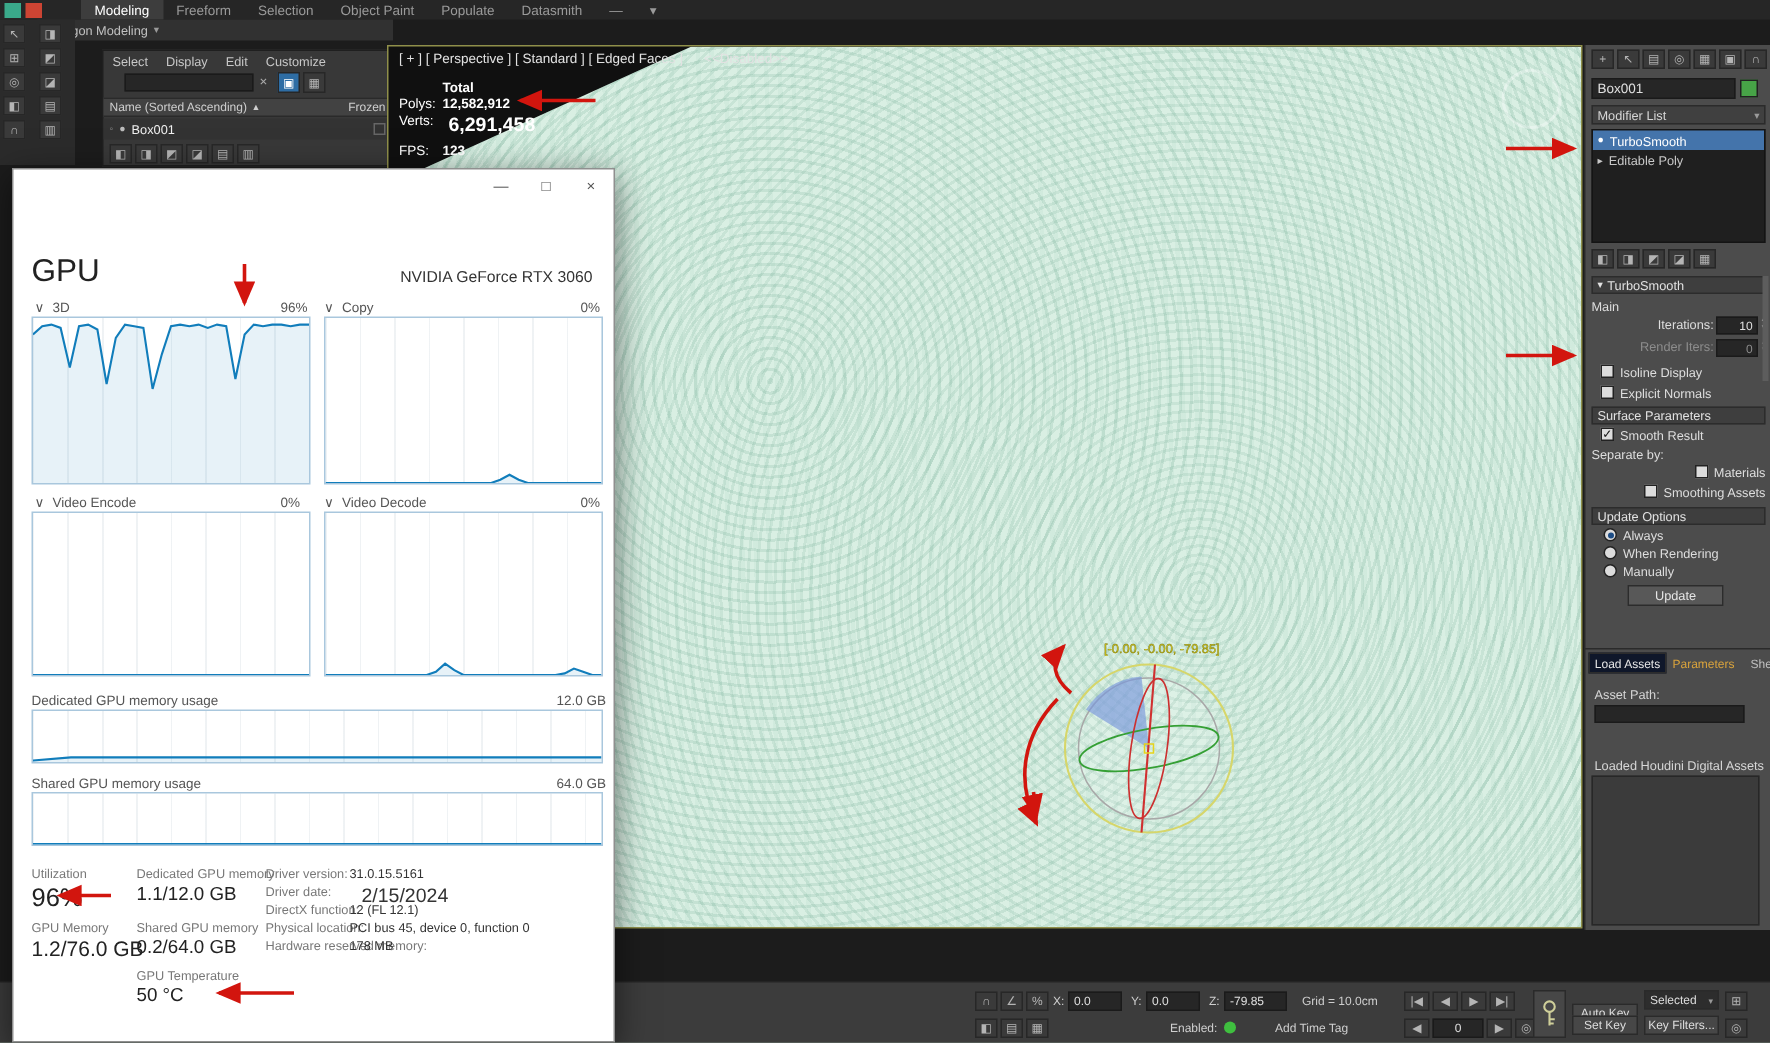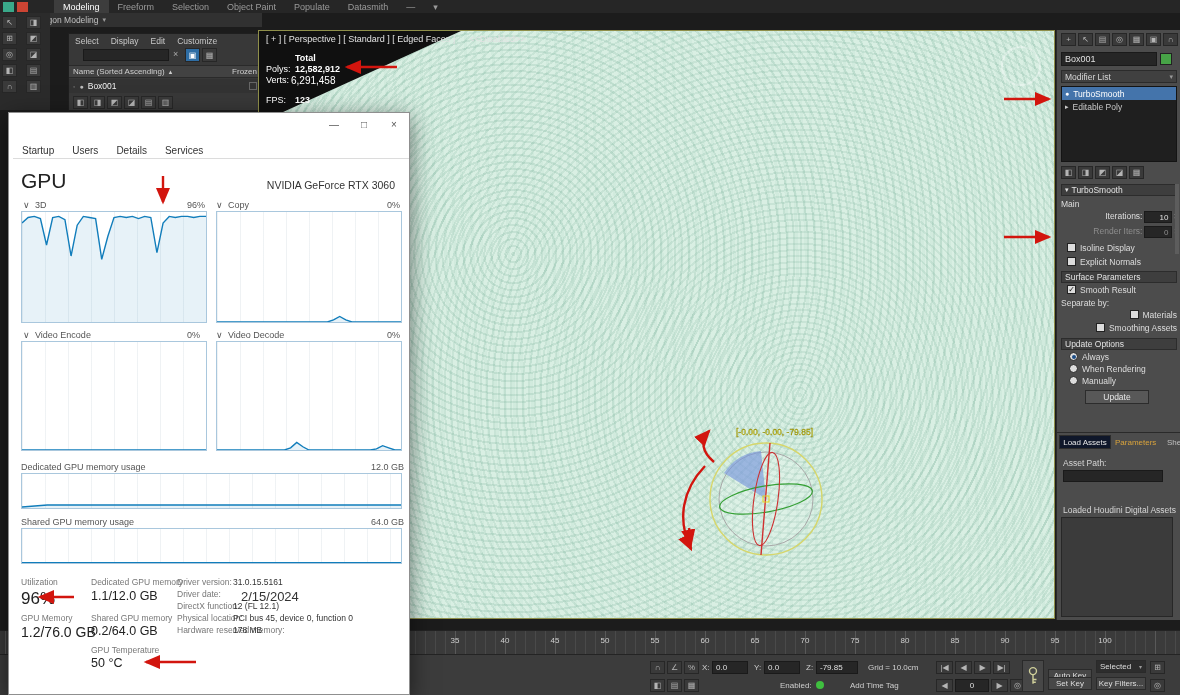--- a/index.html
+++ b/index.html
@@ -126,47 +126,41 @@
     <div class="mesh"></div>
     <div class="abs" style="left:742px;top:15px;width:40px;height:40px;border:2px solid rgba(255,255,255,.35);border-radius:50%"></div>
     <div style="position:absolute;left:7px;top:3px;display:flex;gap:14px">
       <span class="vhead">[ + ] [ Perspective ] [ Standard ] [ Edged Faces ]</span>
       <span class="vhead">&lt;&lt;Disabled&gt;&gt;</span>
     </div>
     <div class="t" style="left:36px;top:22px;font-size:9px;font-weight:bold;color:#fff">Total</div>
     <div class="t" style="left:7px;top:33px;font-size:9px;color:#fff">Polys:</div>
     <div class="t" style="left:36px;top:33px;font-size:9px;font-weight:bold;color:#fff">12,582,912</div>
     <div class="t" style="left:7px;top:44px;font-size:9px;color:#fff">Verts:</div>
-    <div class="t" style="left:32px;top:44px;font-size:10px;font-weight:normal;color:#fff">6,291,458</div>
+    <div class="t" style="left:40px;top:44px;font-size:13px;font-weight:bold;color:#fff">6,291,458</div>
     <div class="t" style="left:7px;top:64px;font-size:9px;color:#fff">FPS:</div>
     <div class="t" style="left:36px;top:64px;font-size:9px;font-weight:bold;color:#fff">123</div>
 
     <svg class="abs" style="left:432px;top:390px" width="160" height="170" viewBox="0 0 160 170">
       <text x="45" y="14" font-size="8.5" fill="#e6d41c" stroke="#77770e" stroke-width="0.3" font-family="Liberation Sans, sans-serif">[-0.00, -0.00, -79.85]</text>
       <circle cx="75" cy="78" r="56" fill="none" stroke="#d6d66a" stroke-width="1.4"></circle>
       <circle cx="75" cy="78" r="47" fill="rgba(255,255,255,0.12)" stroke="#a8a8a8" stroke-width="1"></circle>
       <path d="M75 78 L33 52 A48 48 0 0 1 70 30 Z" fill="rgba(120,150,220,0.65)"></path>
       <ellipse cx="75" cy="78" rx="47" ry="13" fill="none" stroke="#35a035" stroke-width="1.2" transform="rotate(-10 75 78)"></ellipse>
       <ellipse cx="75" cy="78" rx="12" ry="47" fill="none" stroke="#cc3030" stroke-width="1.1" transform="rotate(8 75 78)"></ellipse>
       <line x1="79" y1="22" x2="70" y2="134" stroke="#d03030" stroke-width="1.4"></line>
       <rect x="72" y="75" width="6" height="6" fill="none" stroke="#e6d41c" stroke-width="1"></rect>
     </svg>
   </div>
 
   <div class="tmwin">
     <div style="position:absolute;right:0;top:0;display:flex">
       <div class="tmbtn">—</div>
       <div class="tmbtn">□</div>
       <div class="tmbtn">×</div>
-    </div>
-    <div style="position:absolute;left:4px;top:30px;right:0;border-bottom:1px solid #dcdcdc;display:flex">
-      <div class="tmtab">Startup</div>
-      <div class="tmtab">Users</div>
-      <div class="tmtab">Details</div>
-      <div class="tmtab">Services</div>
     </div>
     <div class="t" style="left:12px;top:56px;font-size:21px;color:#222">GPU</div>
     <div class="t" style="right:14px;top:66px;font-size:10.5px;color:#333">NVIDIA GeForce RTX 3060</div>
 
     <div class="t lbl" style="left:14px;top:87px">∨</div>
     <div class="t lbl" style="left:26px;top:87px">3D</div>
     <div class="t lbl" style="left:178px;top:87px">96%</div>
     <div class="t lbl" style="left:207px;top:87px">∨</div>
     <div class="t lbl" style="left:219px;top:87px">Copy</div>
     <div class="t lbl" style="left:378px;top:87px">0%</div>
@@ -349,36 +343,20 @@
     <div class="abs" style="left:2px;top:2px;width:52px;height:14px;background:#0f172a;border:1px solid #2c2c2c;display:flex;align-items:center;justify-content:center;font-size:8px;color:#e6e6e6">Load Assets</div>
 
     <div class="t" style="left:58px;top:5px;font-size:8px;color:#d9a33c;position:absolute">Parameters</div>
     <div class="t" style="left:110px;top:5px;font-size:8px;color:#c0c0c0;position:absolute">Shel</div>
     <div class="t" style="left:6px;top:25px;font-size:8.5px;position:absolute">Asset Path:</div>
     <div class="fld" style="left:6px;top:37px;width:100px;height:12px"></div>
     <div class="t" style="left:6px;top:72px;font-size:8.5px;position:absolute">Loaded Houdini Digital Assets</div>
     <div class="abs" style="left:4px;top:84px;width:112px;height:100px;background:#3b3b3b;border:1px solid #272727"></div>
   </div>
 
-  <div class="ruler">
-      <span class="tick-label" style="left: 455px;">35</span>
-      <span class="tick-label" style="left: 505px;">40</span>
-      <span class="tick-label" style="left: 555px;">45</span>
-      <span class="tick-label" style="left: 605px;">50</span>
-      <span class="tick-label" style="left: 655px;">55</span>
-      <span class="tick-label" style="left: 705px;">60</span>
-      <span class="tick-label" style="left: 755px;">65</span>
-      <span class="tick-label" style="left: 805px;">70</span>
-      <span class="tick-label" style="left: 855px;">75</span>
-      <span class="tick-label" style="left: 905px;">80</span>
-      <span class="tick-label" style="left: 955px;">85</span>
-      <span class="tick-label" style="left: 1005px;">90</span>
-      <span class="tick-label" style="left: 1055px;">95</span>
-      <span class="tick-label" style="left: 1105px;">100</span>
-    </div>
 
   <div class="statusbar">
     <div class="icorow" style="left:650px;top:6px">
       <div class="ic">∩</div>
       <div class="ic">∠</div>
       <div class="ic">%</div>
     </div>
     <div class="t" style="left:702px;top:8px">X:</div>
     <div class="fld" style="left:712px;top:6px;width:36px;height:13px">0.0</div>
     <div class="t" style="left:754px;top:8px">Y:</div>

